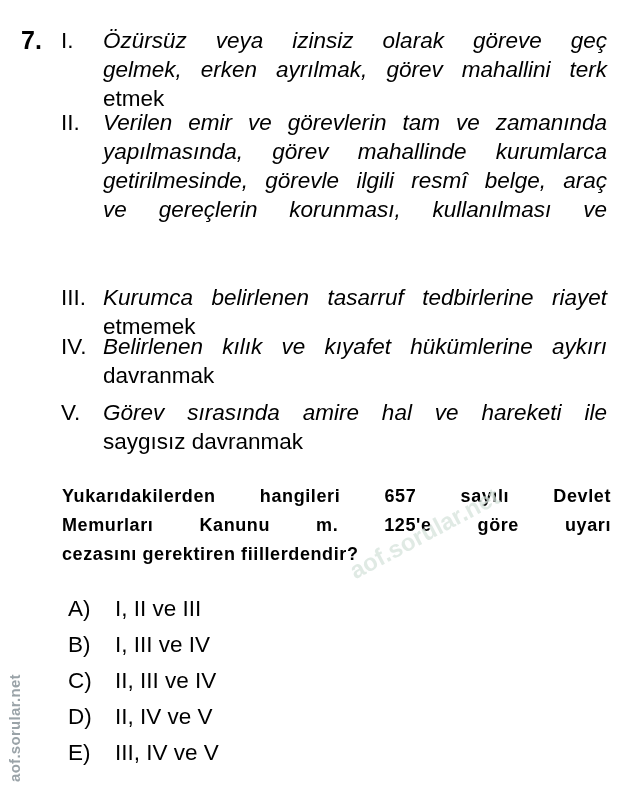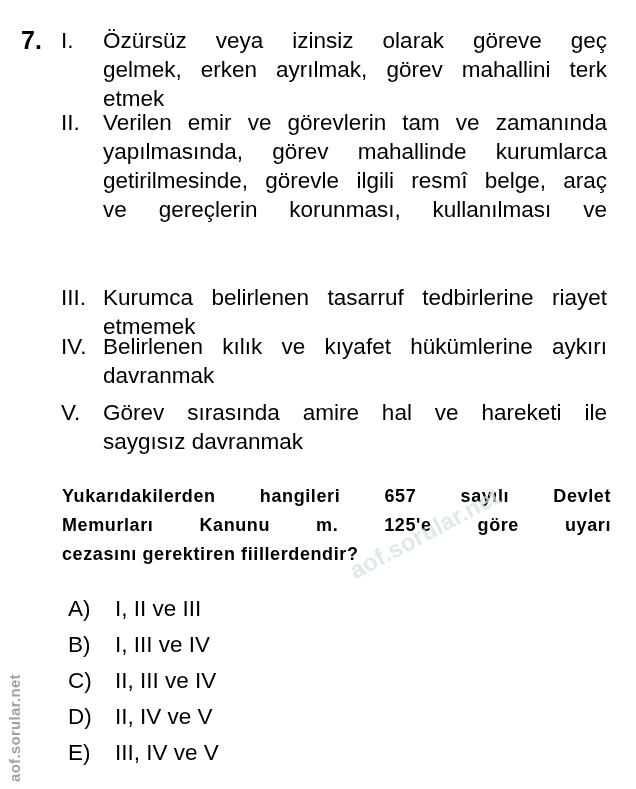--- a/index.html
+++ b/index.html
@@ -2,21 +2,21 @@
 <html><head>
   <meta charset="utf-8">
   <style>
     html, body { margin:0; padding:0; background:#ffffff; }
     body { width:636px; height:789px; position:relative; overflow:hidden;
            font-family:"Liberation Sans", sans-serif; color:#000; }
     .qnum { position:absolute; left:21px; top:26px; font-size:25px; font-weight:bold; }
     .stmt { position:absolute; left:61px; width:546px; font-size:22.5px; line-height:29px; }
     .stmt .num { position:absolute; left:0; top:0; width:42px; }
     .stmt .txt { margin-left:42px; text-align:justify; text-align-last:left; }
-    .stmt .txt.fj { text-align-last:justify; }
+    .stmt .txt.fj { text-align-last:justify;font-style:italic; }
     .question { position:absolute; left:62px; top:482px; width:549px; font-size:18px; line-height:29px;
                 font-weight:bold; text-align:justify; letter-spacing:0.6px; }
     .options { position:absolute; left:68px; top:594px; font-size:22.5px; }
     .opt { height:36px; line-height:30px; display:flex; }
     .opt .letter { width:47px; }
     .wm-vertical { position:absolute; left:6px; top:782px; transform-origin:0 0; transform:rotate(-90deg);
                    font-size:15px; font-weight:bold; color:#9aa3a8; white-space:nowrap; letter-spacing:0.3px; }
     .wm-diag { position:absolute; left:345px; top:560px; transform-origin:0 0; transform:rotate(-28deg);
                font-size:24px; font-weight:bold; color:#d6e3dc; opacity:0.75; white-space:nowrap; }
   </style>

